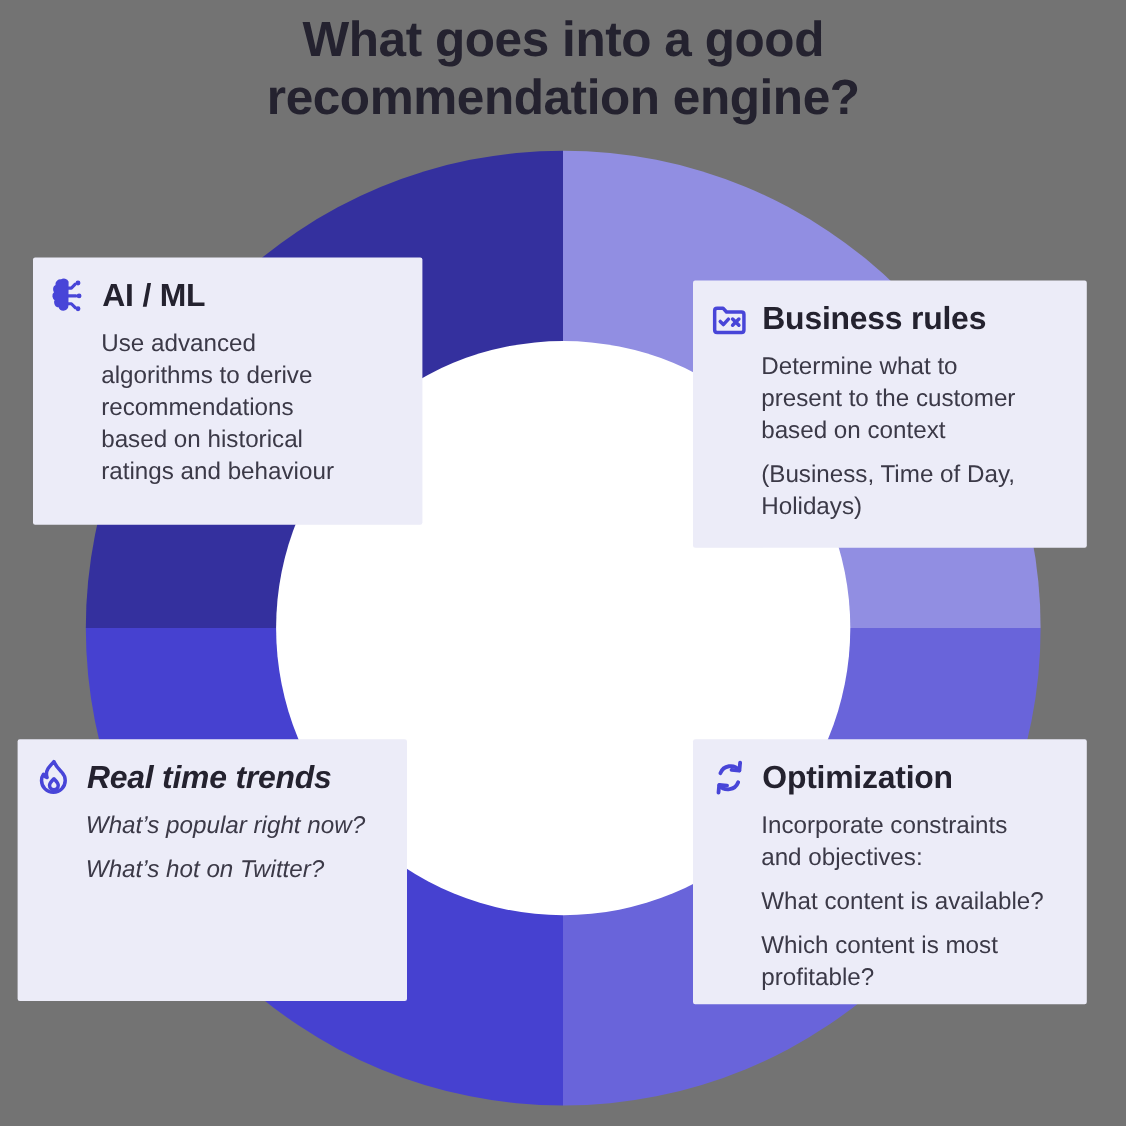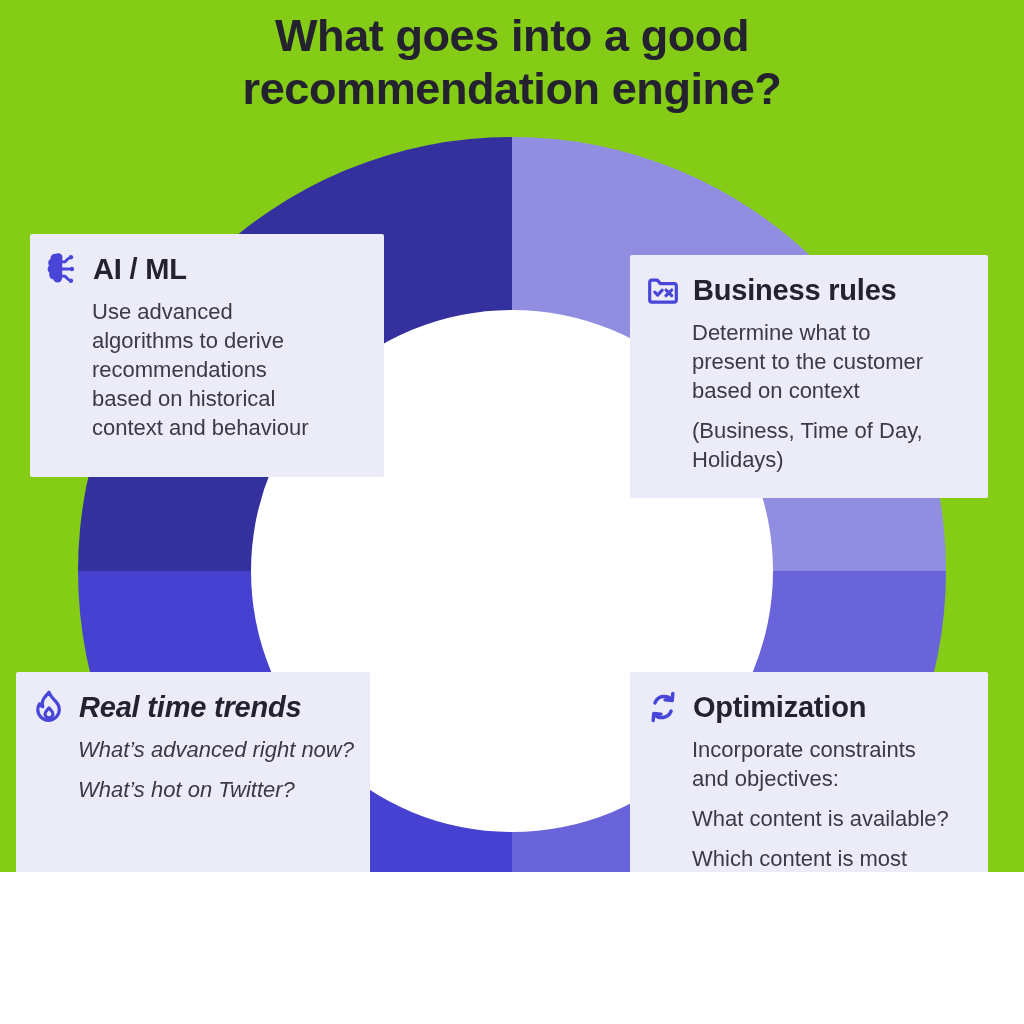--- a/index.html
+++ b/index.html
@@ -1,17 +1,17 @@
 <!DOCTYPE html>
 <html><head>
 <meta charset="utf-8">
 <style>
   html,body{margin:0;padding:0;background:#ffffff;}
   .canvas{
-    position:relative;width:1024px;height:872px;background:#84cc16;overflow:hidden;
+    position:relative;width:1024px;height:1024px;background:#737373;overflow:hidden;
     font-family:"Liberation Sans",sans-serif;
     --accent:#4845d8;--card-bg:#ececf8;--title-color:#24222f;--body-color:#3b3947;
   }
   .page-title{
     position:absolute;left:0;right:0;top:10px;margin:0;text-align:center;
     font-size:45px;line-height:1.17;font-weight:800;letter-spacing:-0.4px;
     color:var(--title-color);white-space:pre-line;
   }
   .donut{position:absolute;left:78px;top:137px;width:868px;height:868px;border-radius:50%;}
   .donut-hole{position:absolute;left:173px;top:173px;width:522px;height:522px;border-radius:50%;background:#fff;}
@@ -55,21 +55,21 @@
             <circle cx="17" cy="19.4" r="1.4" fill="currentColor" stroke="none"></circle>
         </svg>
       </span>
       <h2 class="card-title">AI / ML</h2>
     </div>
     <div class="card-body">
       <p>Use advanced
 algorithms to derive
 recommendations
 based on historical
-context and behaviour</p>
+ratings and behaviour</p>
     </div>
   </section>
 
   <section class="card card--rules">
     <div class="card-head">
       <span class="icon">
         <svg viewBox="0 0 24 24" fill="none" stroke="currentColor" stroke-width="2" stroke-linecap="round" stroke-linejoin="round">
           <path d="M3.6 18.3V7.2c0-.8.6-1.4 1.4-1.4h3.4l2 2.2h8.6c.8 0 1.4.6 1.4 1.4v8.9c0 .8-.6 1.4-1.4 1.4H5c-.8 0-1.4-.6-1.4-1.4z"></path>
           <path d="M6.8 13.4l1.8 1.8 2.9-3.1"></path>
           <path d="M13.9 12l3.6 3.6"></path>
@@ -91,21 +91,21 @@
     <div class="card-head">
       <span class="icon">
         <svg viewBox="0 0 24 24" fill="none" stroke="currentColor" stroke-width="2" stroke-linecap="round" stroke-linejoin="round">
           <path d="M12 2.7c1.2 2.9 3.1 4.6 4.5 6.1 1.3 1.4 2 3 2 4.8a6.8 6.8 0 1 1-13.6 0c0-1.3.4-2.6 1.1-3.6.4.9 1.2 1.6 2.1 1.9-.6-1.7-.4-3.6.5-5.1.9-1.4 2.2-2.6 3.4-4.1z"></path>
           <path d="M12 18.9c1.4 0 2.5-1.1 2.5-2.5 0-1.4-1.2-2.3-2.5-3.8-1.3 1.5-2.5 2.4-2.5 3.8 0 1.4 1.1 2.5 2.5 2.5z"></path>
         </svg>
       </span>
       <h2 class="card-title">Real time trends</h2>
     </div>
     <div class="card-body">
-      <p>What’s advanced right now?</p>
+      <p>What’s popular right now?</p>
       <p>What’s hot on Twitter?</p>
     </div>
   </section>
 
   <section class="card card--opt">
     <div class="card-head">
       <span class="icon">
         <svg viewBox="0 0 24 24" fill="none" stroke="currentColor" stroke-width="2.2" stroke-linecap="round" stroke-linejoin="round">
           <path d="M6.9 9.4a6.3 6.3 0 0 1 10.8-1.7"></path>
           <polyline points="18.2,3.4 17.8,7.9 13.3,7.5"></polyline>

